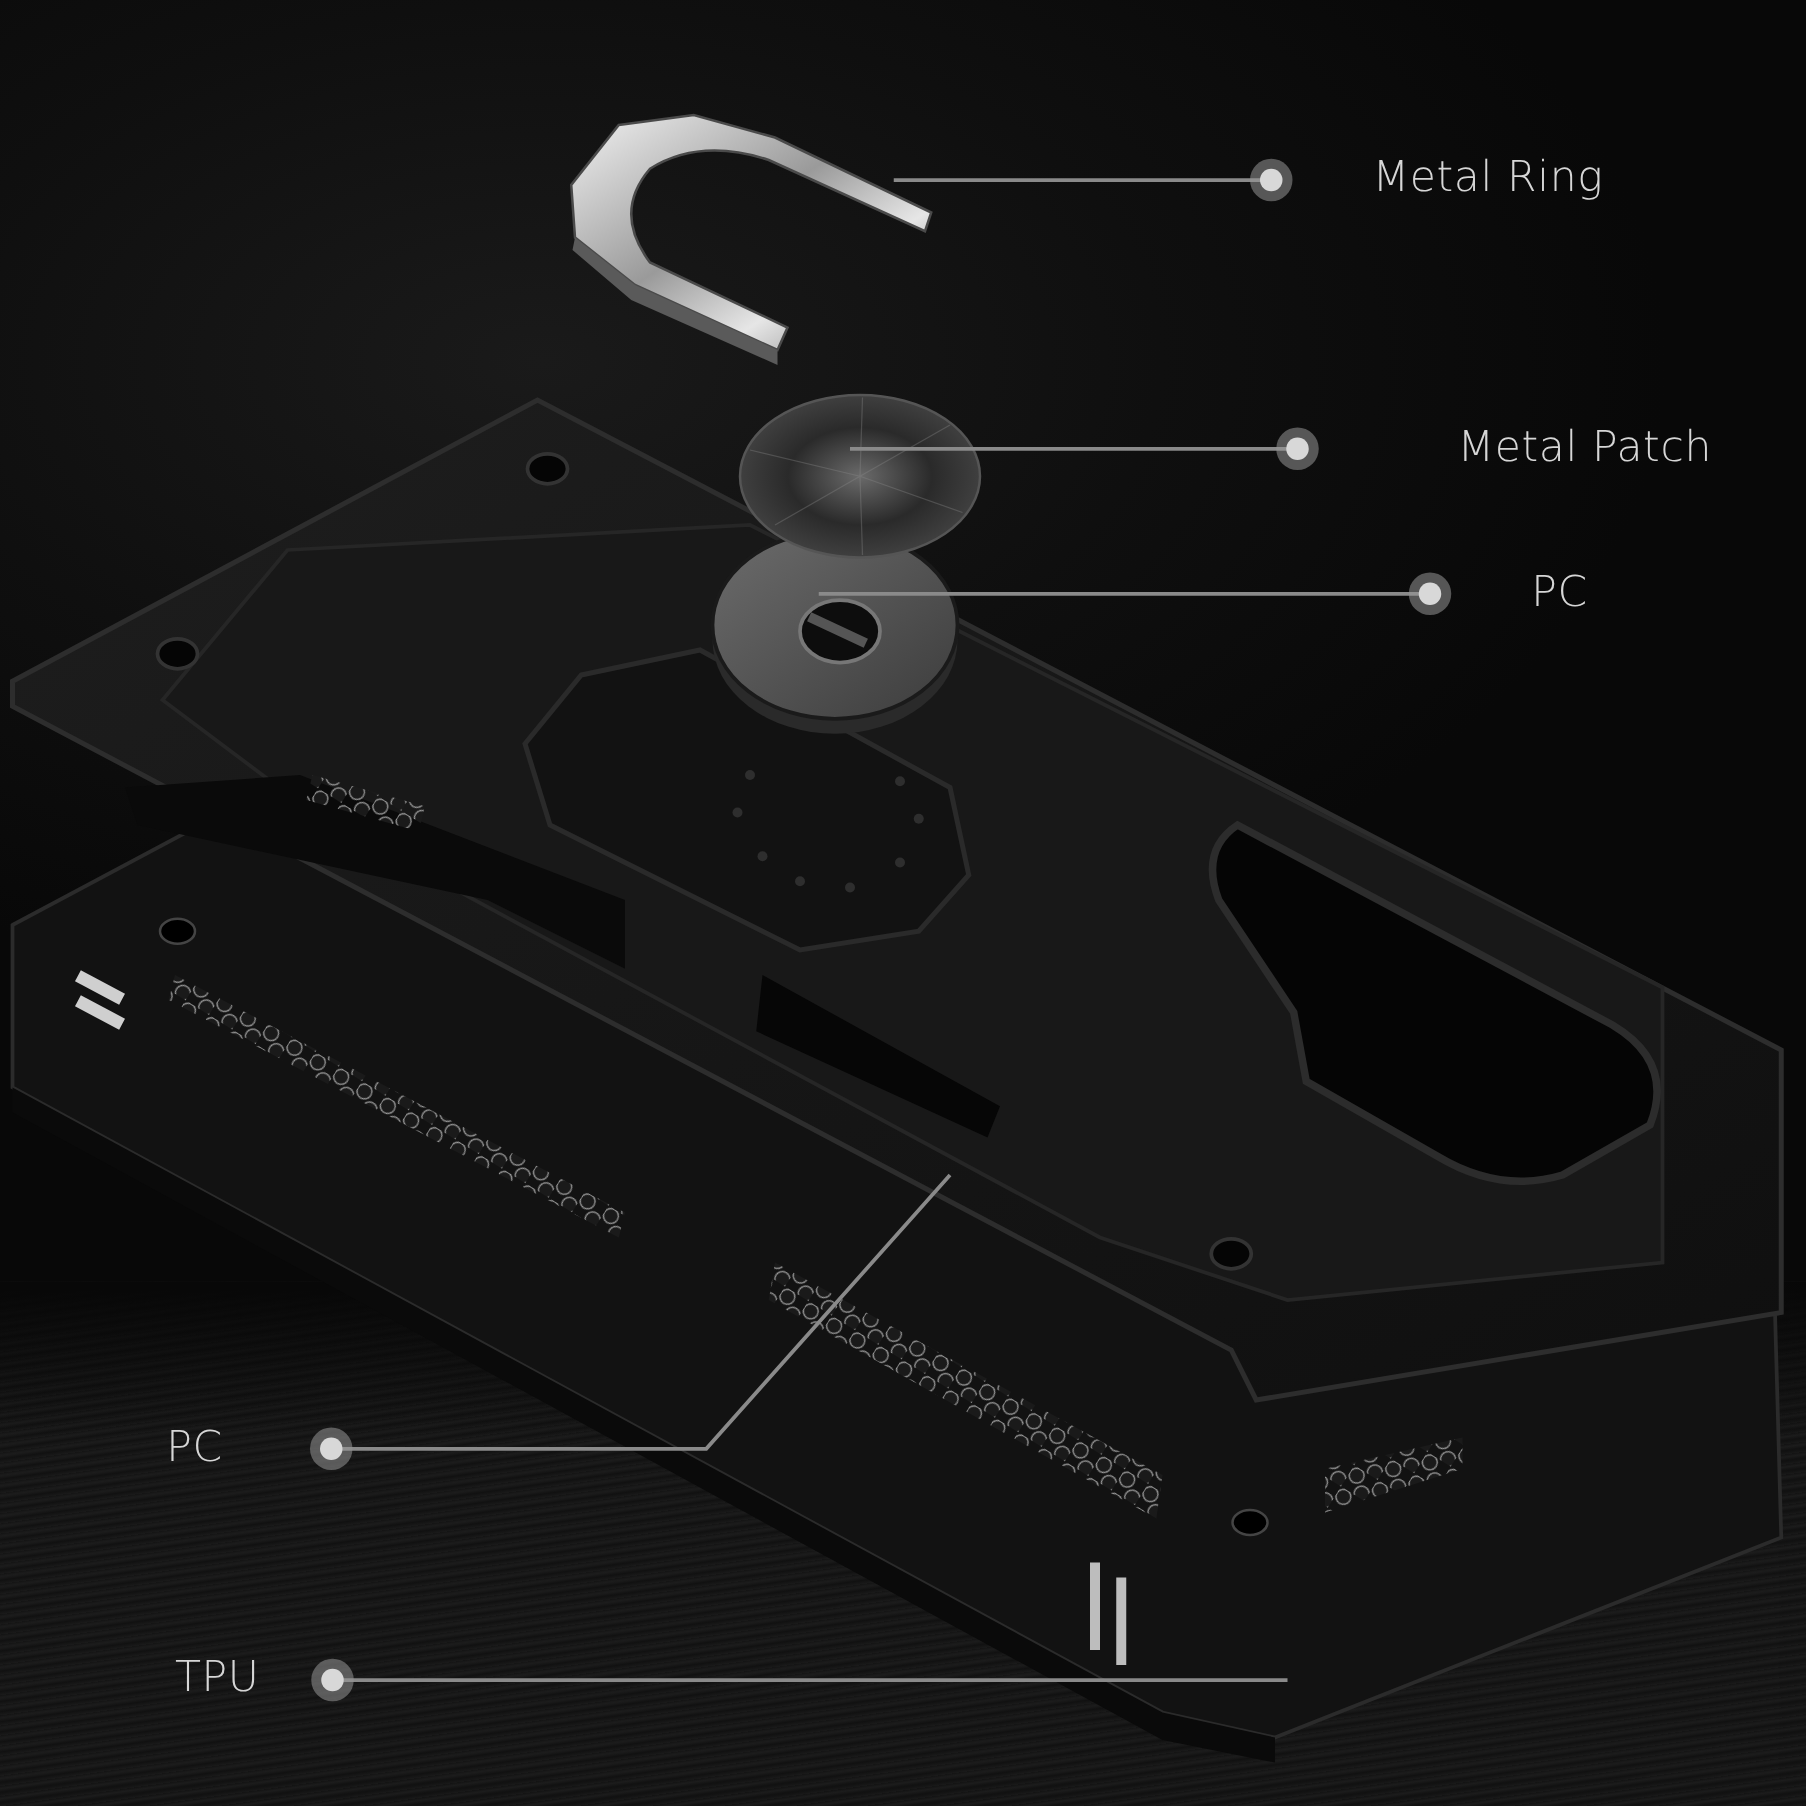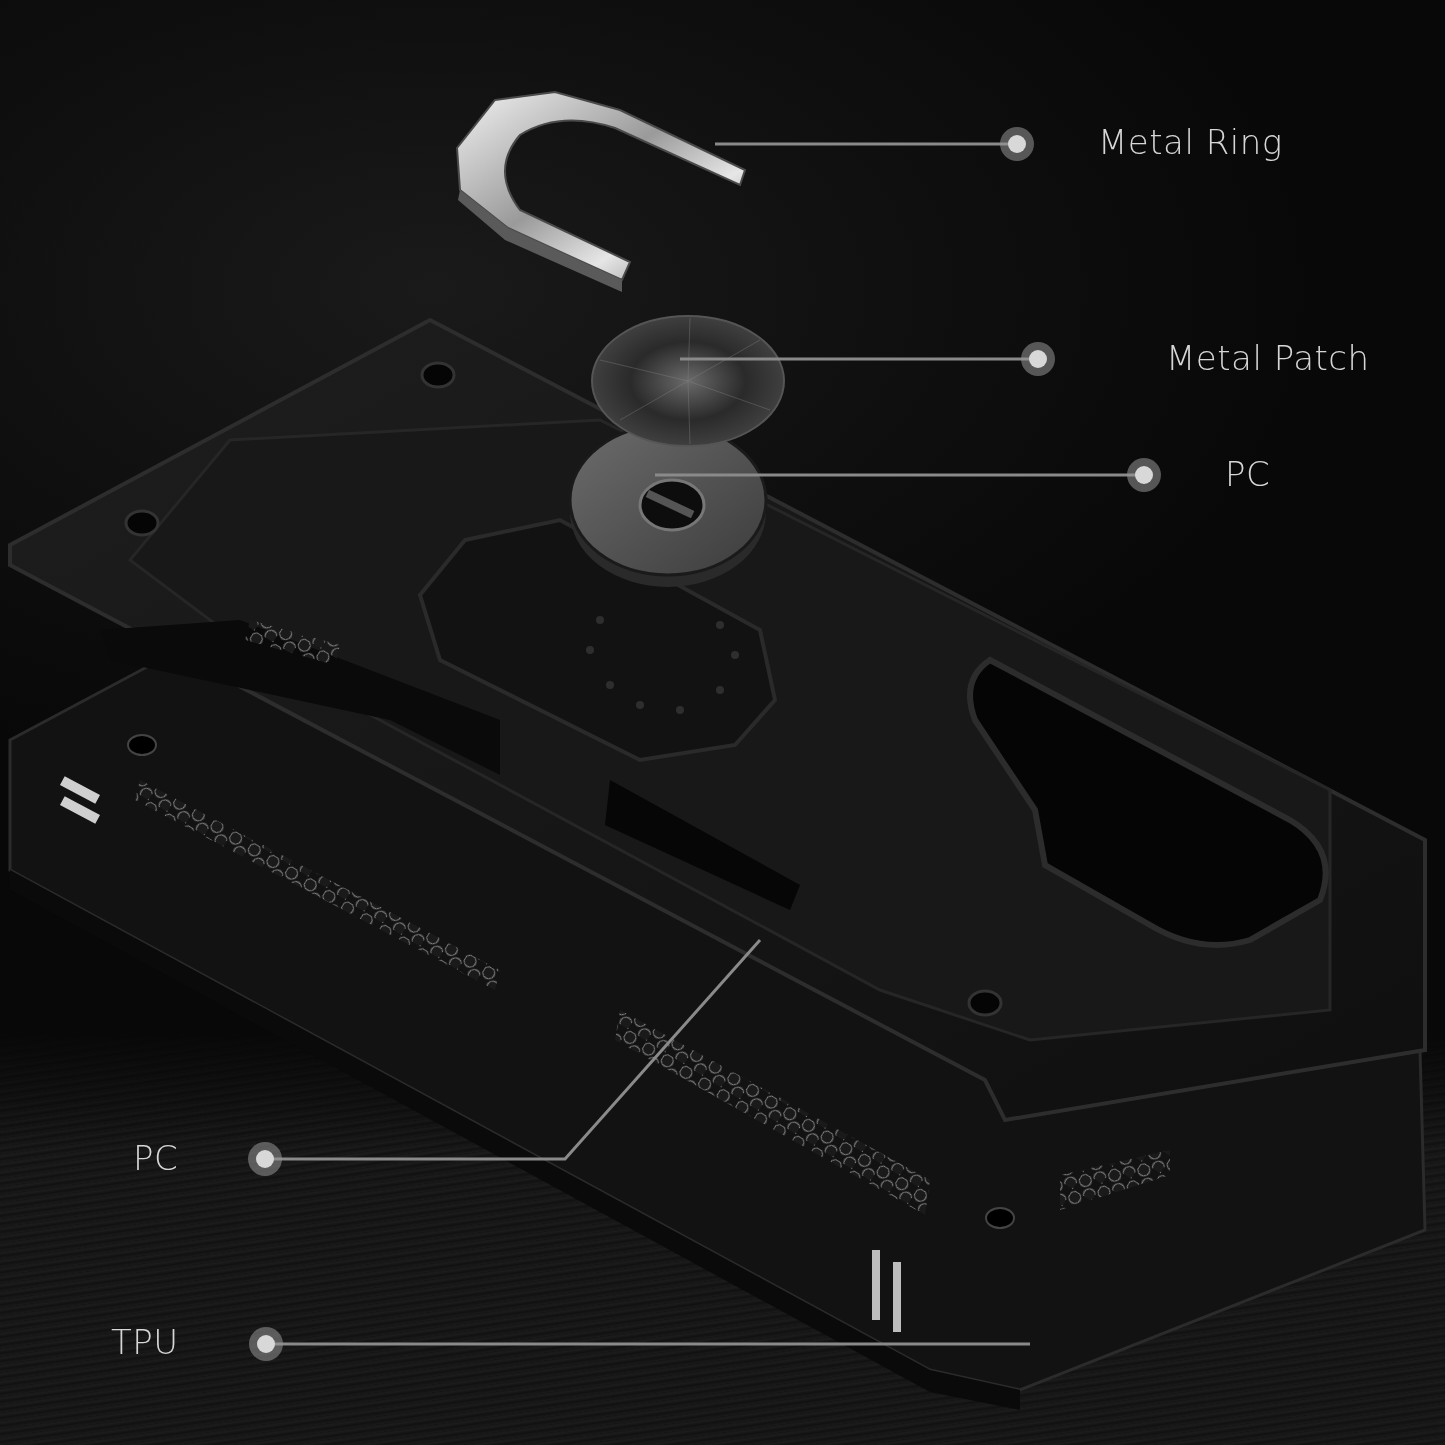--- a/index.html
+++ b/index.html
@@ -146,14 +146,14 @@
   <div class="dot" style="left:1017px;top:144px"></div>
   <div class="dot" style="left:1038px;top:359px"></div>
   <div class="dot" style="left:1144px;top:475px"></div>
   <div class="dot" style="left:265px;top:1159px"></div>
   <div class="dot" style="left:266px;top:1344px"></div>
 
   <div class="label" style="left:1098px;top:122px">Metal Ring</div>
   <div class="label" style="left:1166px;top:338px">Metal Patch</div>
   <div class="label" style="left:1225px;top:454px">PC</div>
   <div class="label" style="left:133px;top:1138px">PC</div>
-  <div class="label" style="left:111px;top:1322px">TPU</div>
+  <div class="label" style="left:140px;top:1322px">TPU</div>
 </div>
 
 </body></html>

